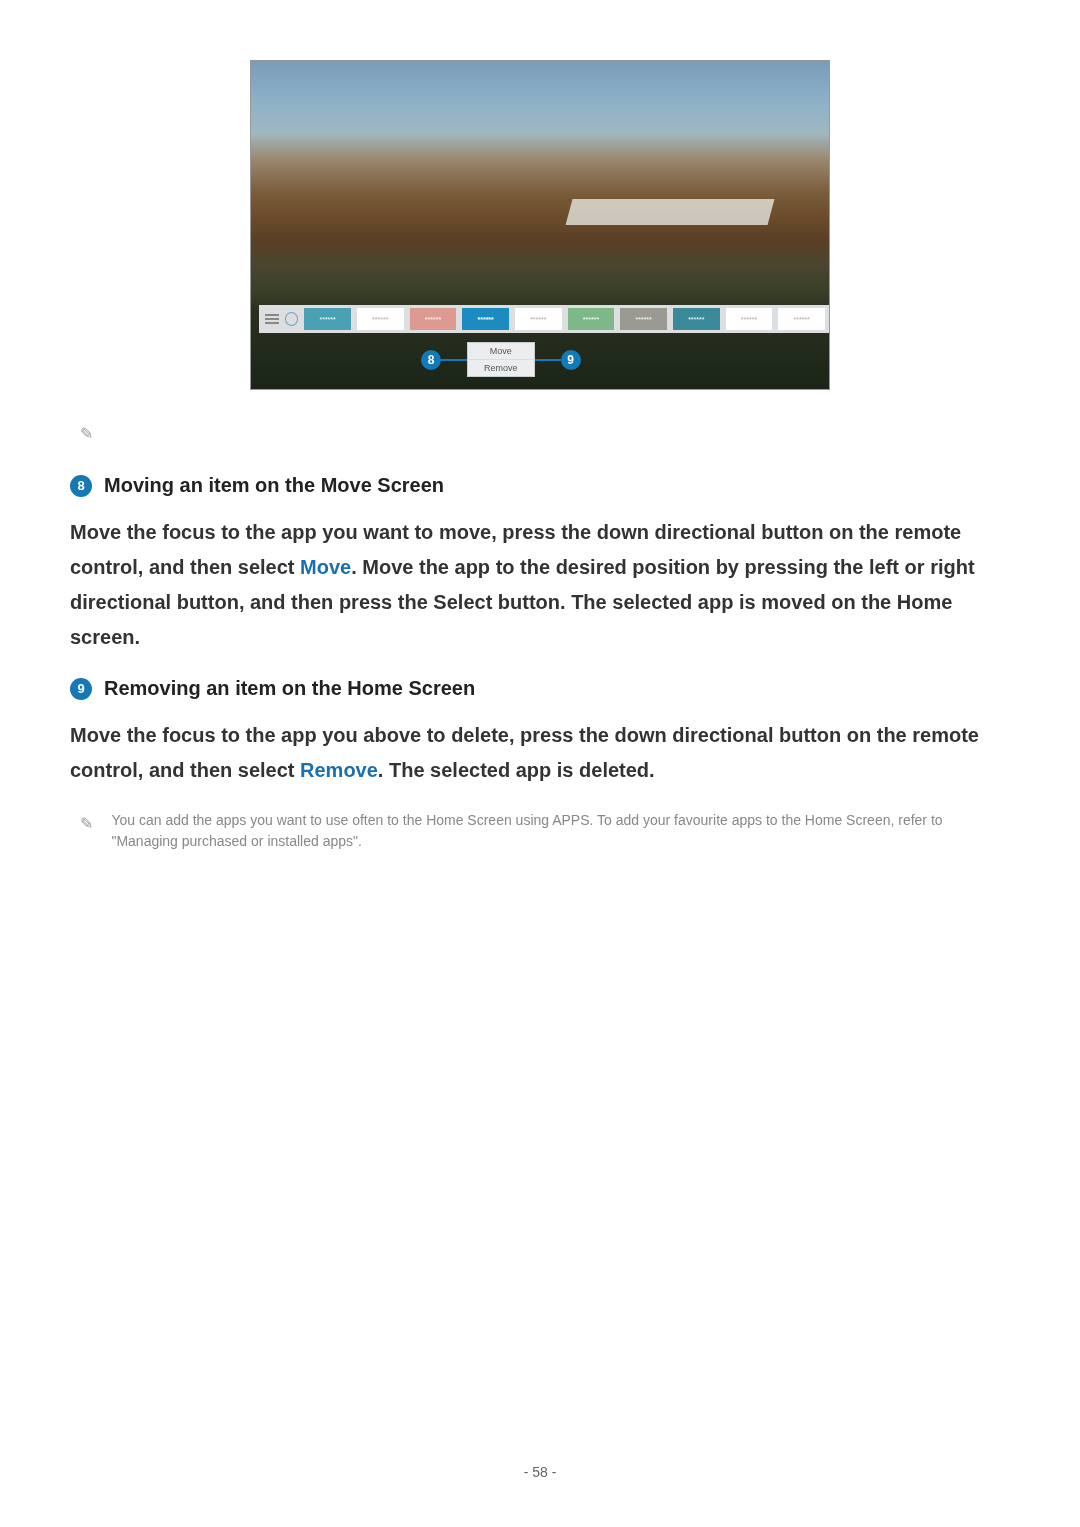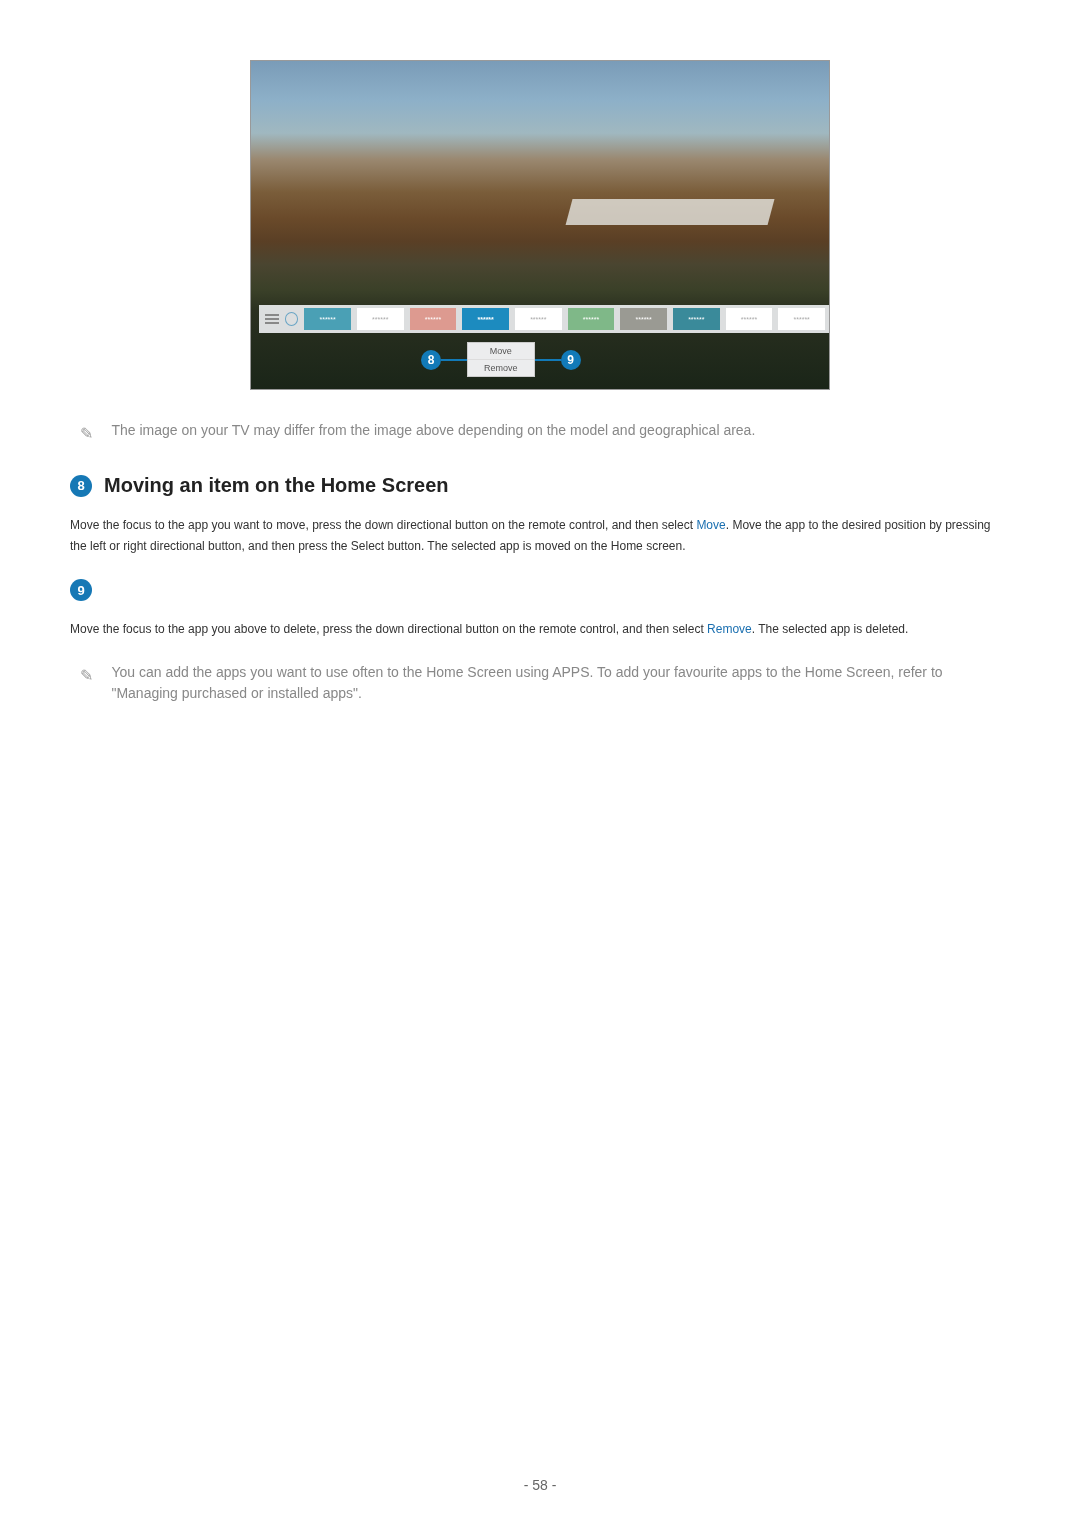--- a/index.html
+++ b/index.html
@@ -78,27 +78,27 @@
 }
 .num-badge {
   width: 22px; height: 22px; border-radius: 50%;
   background: #1678b5; color: #fff; font-size: 13px; font-weight: bold;
   display: flex; align-items: center; justify-content: center;
 }
 .section-head h2 {
   font-size: 20px; font-weight: 600; color: #222;
 }
 .body-p {
-  font-size: 12px; color: #333; line-height: 1.75; margin-bottom: 22px;
+  font-size: 20px; color: #333; line-height: 1.75; margin-bottom: 22px; font-weight: bold;
 }
 .body-p .hl-blue { color: #1a6fb0; }
 .note-row .hl-link { }
 .page-num {
   text-align: center; color: #666; font-size: 14px;
-  position: fixed; bottom: 34px; left: 0; right: 0;
+  position: fixed; bottom: 47px; left: 0; right: 0;
 }
 </style>
 </head>
 <body>
 
 <div class="tv-figure">
   <div class="mountain-snow"></div>
   <div class="app-bar">
     <div class="hamburger">
         <span></span>
@@ -124,33 +124,33 @@
       <div>Move</div>
       <div>Remove</div>
     </div>
     <div class="c-line-h" style="width:26px"></div>
     <div class="callout">9</div>
   </div>
 </div>
 
 <div class="note-row">
   <span class="pencil-icon">✎</span>
-  <span>The image on your TV may differ from the image above depending on the model and geographical area.</span>
 </div>
 
 <div class="section-head">
   <div class="num-badge">8</div>
-  <h2>Moving an item on the Home Screen</h2>
+  <h2>Moving an item on the Move Screen</h2>
 </div>
 <p class="body-p">
   <span>Move the focus to the app you want to move, press the down directional button on the remote control, and then select </span><span class="hl-blue">Move</span><span>. Move the app to the desired position by pressing the left or right directional button, and then press the Select button. The selected app is moved on the Home screen.</span>
 </p>
 
 <div class="section-head">
   <div class="num-badge">9</div>
+  <h2>Removing an item on the Home Screen</h2>
 </div>
 <p class="body-p">
   <span>Move the focus to the app you above to delete, press the down directional button on the remote control, and then select </span><span class="hl-blue">Remove</span><span>. The selected app is deleted.</span>
 </p>
 
 <div class="note-row">
   <span class="pencil-icon">✎</span>
   <span>
     <span>You can add the apps you want to use often to the Home Screen using APPS. To add your favourite apps to the Home Screen, refer to "</span><span class="hl-link">Managing purchased or installed apps</span><span>".</span>
   </span>

